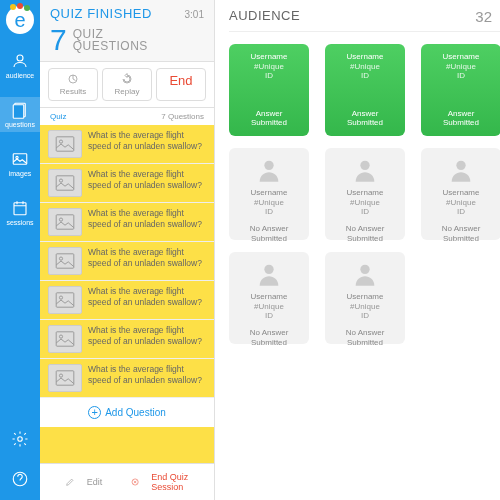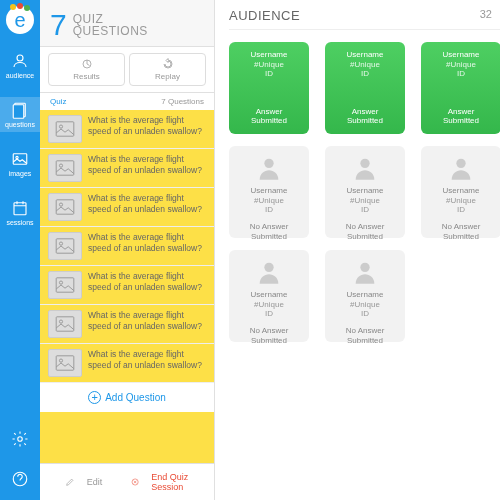--- a/index.html
+++ b/index.html
@@ -37,21 +37,21 @@
 .qadd{padding:8px;text-align:center;color:#1e97e8;font-size:10px;background:#fff;display:flex;align-items:center;justify-content:center;gap:4px;cursor:pointer}
 .qadd-icon{width:13px;height:13px;border:1px solid #1e97e8;border-radius:50%;display:inline-flex;align-items:center;justify-content:center;font-size:11px;line-height:1}
 .qfoot{display:flex;border-top:1px solid #e0e0e0;background:#fff}
 .qfoot-btn{flex:1;padding:8px 4px;font-size:9px;color:#999;display:flex;align-items:center;justify-content:center;gap:12px;cursor:pointer}
 .qfoot-btn.end{color:#e94b35}
 .qfoot-btn svg{width:10px;height:10px;fill:none;stroke:currentColor;stroke-width:1.5}
 
 .audience{flex:1;padding:8px 0 0 14px;overflow:hidden}
 .aud-head{display:flex;justify-content:space-between;padding-right:8px;border-bottom:1px solid #eee;padding-bottom:6px;margin-bottom:12px}
 .aud-title{color:#666;font-size:13px;letter-spacing:.5px}
-.aud-count{color:#999;font-size:11px}
+.aud-count{color:#999;font-size:15px}
 .aud-grid{display:grid;grid-template-columns:repeat(3,80px);gap:12px 16px}
 .card{width:80px;height:92px;border-radius:6px;display:flex;flex-direction:column;align-items:center;padding:8px 20px;font-size:8px;text-align:center}
 .card.green{background:linear-gradient(#4ecf62,#34b74b);color:#fff}
 .card.grey{background:#f2f2f2;color:#888}
 .c-user{font-weight:500;margin-bottom:1px}
 .c-id{opacity:.85;margin-bottom:8px}
 .c-status{line-height:1.2;margin-top:auto}
 .avatar{width:28px;height:28px;margin-bottom:4px}
 .avatar svg{width:100%;height:100%;fill:#ccc}
 </style>
@@ -100,20 +100,24 @@
     <div class="nav-item" style="margin-bottom:8px">
       <svg viewBox="0 0 24 24">
           <circle cx="12" cy="12" r="9"></circle>
           <path d="M9 9a3 3 0 115 2c-1 1-2 1.5-2 3M12 18h.01"></path>
         </svg>
     </div>
   </div>
 
   <div class="quiz-panel">
     <div class="qhead">
+      <div class="qhead-top">
+        <span class="qtitle">QUIZ FINISHED</span>
+        <span class="qtime">3:01</span>
+      </div>
       <div class="qhead-count">
         <span class="qnum">7</span>
         <div>
           <div class="qsub">QUIZ</div>
           <div class="qsub">QUESTIONS</div>
         </div>
       </div>
     </div>
     <div class="qbtns">
       <div class="qbtn">
@@ -122,20 +126,23 @@
             <path d="M12 4v8l5 3"></path>
           </svg>
         <span>Results</span>
       </div>
       <div class="qbtn">
         <svg viewBox="0 0 24 24">
             <path d="M4 12a8 8 0 108-8V1L8 5l4 4V6a6 6 0 11-6 6"></path>
           </svg>
         <span>Replay</span>
       </div>
+      <div class="qbtn end">
+        <span style="font-size:13px">End</span>
+      </div>
     </div>
     <div class="qmeta">
       <span>Quiz</span>
       <span>7 Questions</span>
     </div>
     <div class="qlist">
       <div class="qitem">
           <div class="qthumb">
             <svg viewBox="0 0 24 20">
               <rect x="1" y="1" width="22" height="18" rx="1"></rect>

